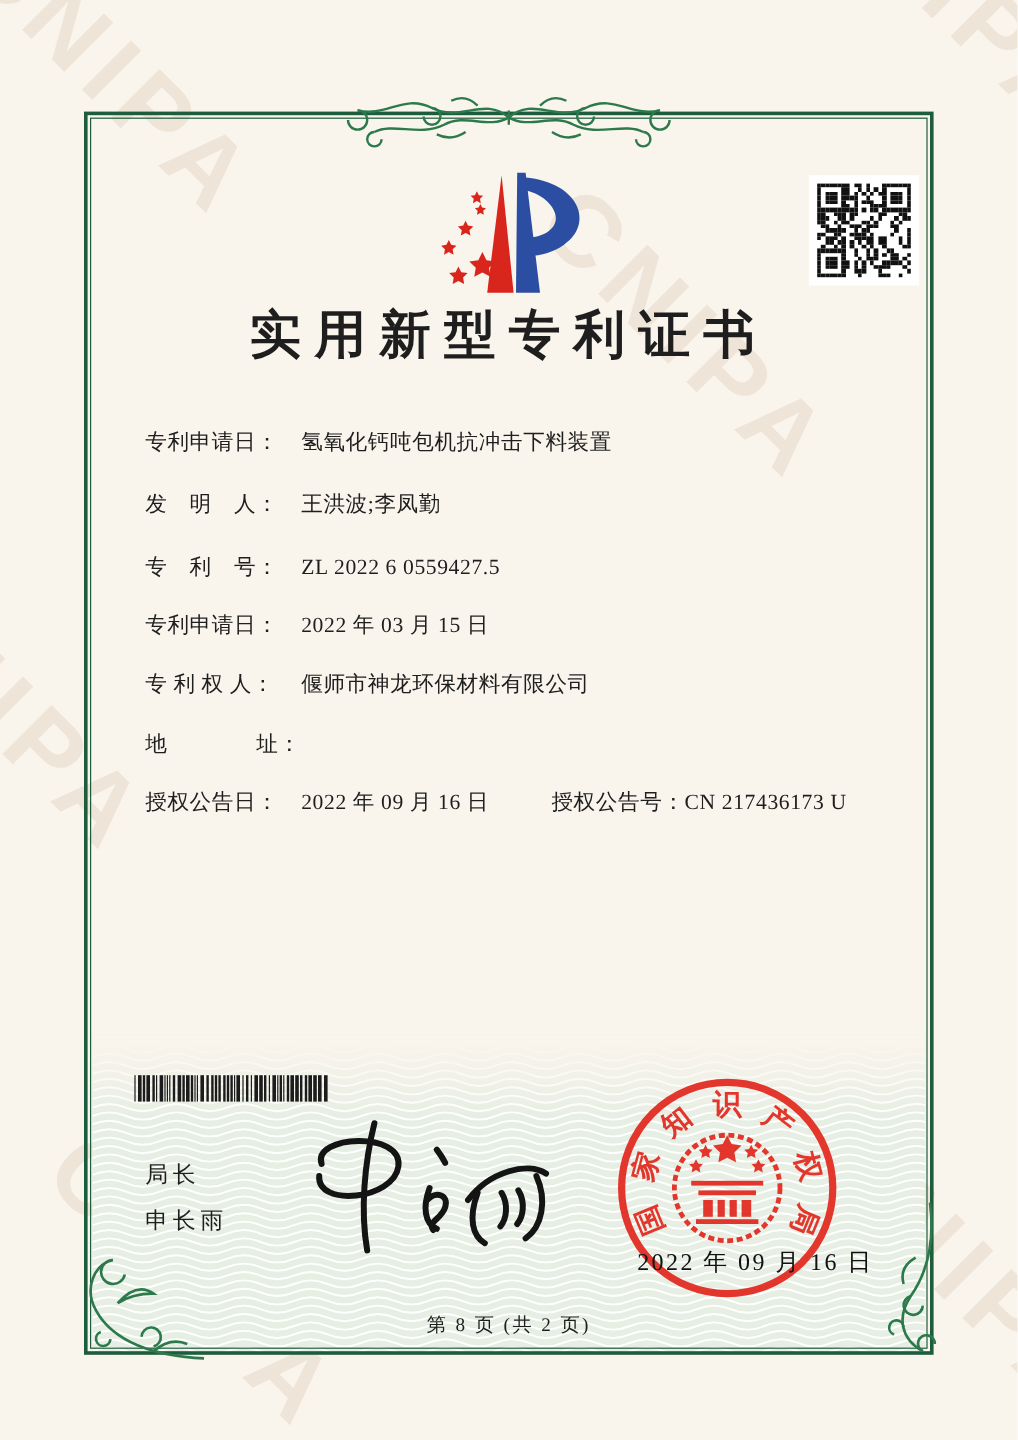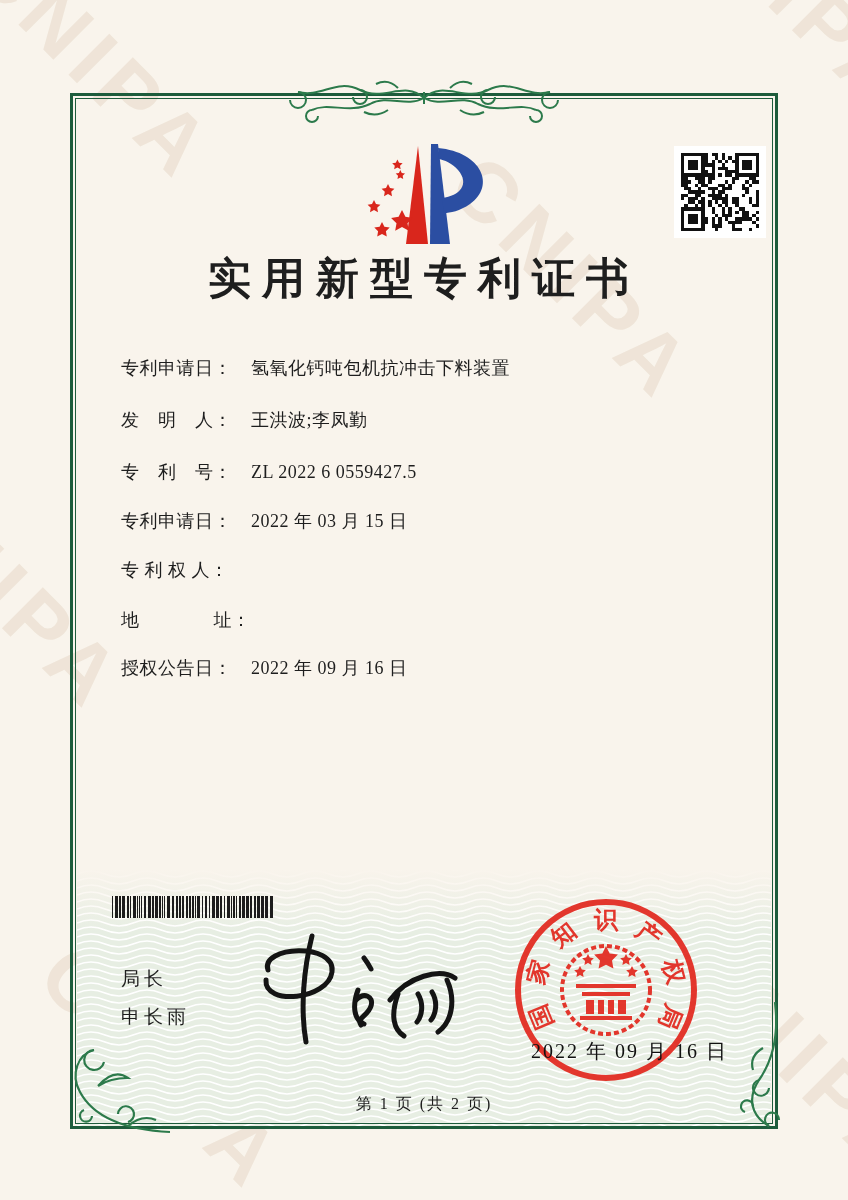--- a/index.html
+++ b/index.html
@@ -780,27 +780,32 @@
   <div class="field-row" style="top:460px;">
     <span class="field-label">专　利　号：</span>
     <span class="field-value">ZL 2022 6 0559427.5</span>
   </div>
   <div class="field-row" style="top:509px;">
     <span class="field-label">专利申请日：</span>
     <span class="field-value">2022 年 03 月 15 日</span>
   </div>
   <div class="field-row" style="top:558px;">
     <span class="field-label">专 利 权 人：</span>
+    <span class="field-value">偃师市神龙环保材料有限公司</span>
   </div>
   <div class="field-row" style="top:608px;">
     <span class="field-label">地　　　　址：</span>
   </div>
   <div class="field-row" style="top:656px;">
     <span class="field-label">授权公告日：</span>
     <span class="field-value">2022 年 09 月 16 日</span>
+    <span class="grant-pair">
+      <span class="field-label">授权公告号：</span>
+      <span class="field-value">CN 217436173 U</span>
+    </span>
   </div>
 
   <div class="body-text">
   </div>
 
   <div class="barcode">
       <span style="width:1px;margin-right:2px"></span>
       <span style="width:3px;margin-right:1px"></span>
       <span style="width:2px;margin-right:1px"></span>
       <span style="width:3px;margin-right:2px"></span>
@@ -905,15 +910,15 @@
       <rect x="76" y="106" width="8" height="14"></rect>
       <rect x="88" y="106" width="6" height="14"></rect>
       <rect x="98" y="106" width="6" height="14"></rect>
       <rect x="108" y="106" width="8" height="14"></rect>
       <rect x="70" y="122" width="52" height="4"></rect>
     </g>
   </svg>
 
   <div class="seal-date">2022 年 09 月 16 日</div>
 
-  <div class="page-number">第 1 页 (共 2 页)</div>
+  <div class="page-number">第 8 页 (共 2 页)</div>
 
 </div>
 
 </body></html>

